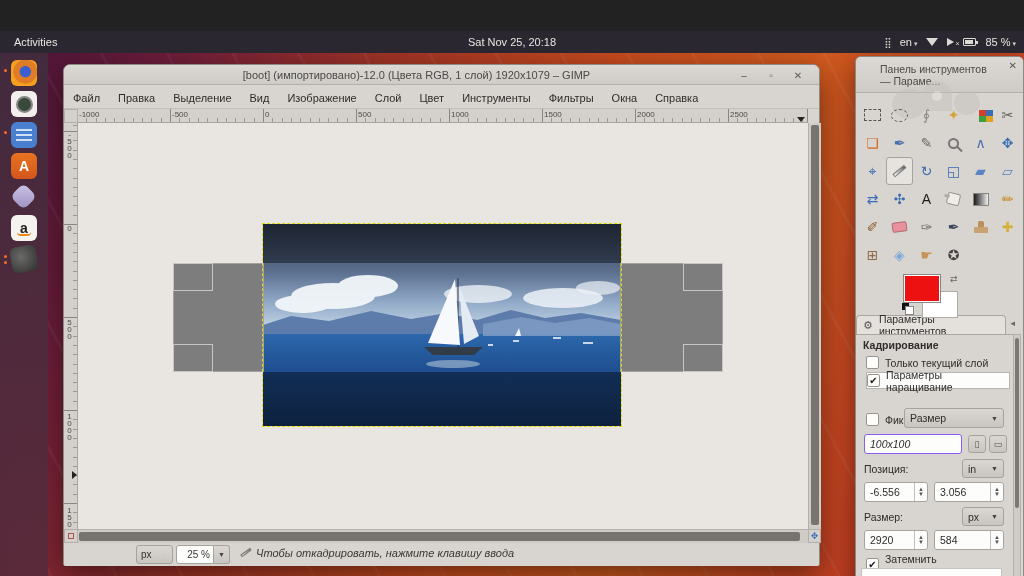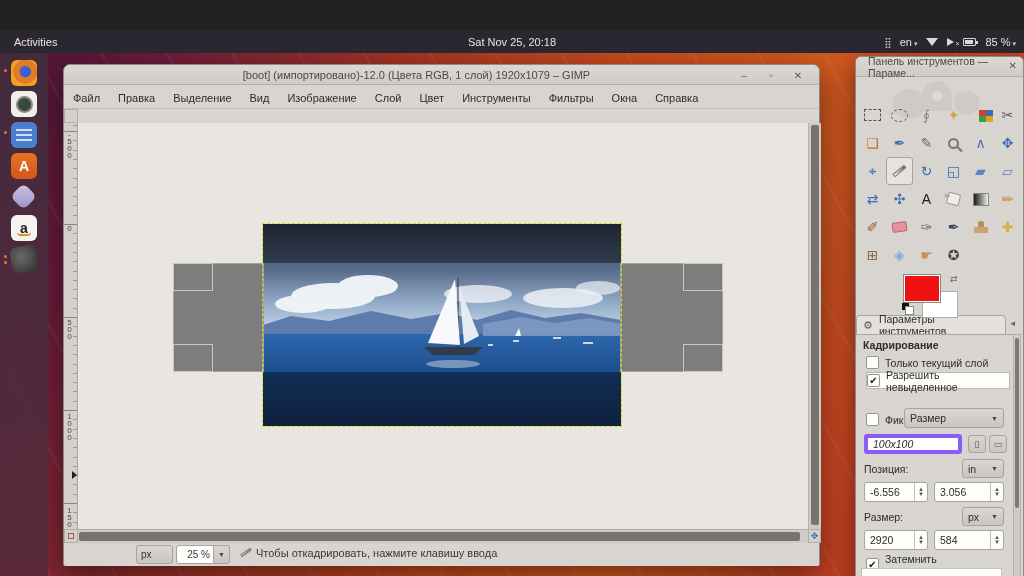--- a/index.html
+++ b/index.html
@@ -86,28 +86,28 @@
   
   #gimp-status{position:absolute;left:0;top:478px;right:0;height:23px;background:#d8d4cf;border-radius:0 0 2px 2px;
     display:flex;align-items:center;font-size:11px;color:#3a3937;}
   #unit-dd{position:absolute;left:72px;top:2px;width:37px;height:19px;background:linear-gradient(#dad6d1,#c9c5c0);
     border:1px solid #a6a29d;border-radius:3px;font-size:10px;color:#333;display:flex;align-items:center;justify-content:space-between;padding:0 4px;}
   #zoom-entry{position:absolute;left:112px;top:2px;width:38px;height:19px;background:#fdfdfc;border:1px solid #a6a29d;border-radius:3px 0 0 3px;
     font-size:10px;display:flex;align-items:center;justify-content:flex-end;padding-right:3px;}
   #zoom-dd{position:absolute;left:150px;top:2px;width:16px;height:19px;background:linear-gradient(#dad6d1,#c9c5c0);
     border:1px solid #a6a29d;border-left:none;border-radius:0 3px 3px 0;font-size:7px;color:#444;display:flex;align-items:center;justify-content:center;}
   #status-icon{position:absolute;left:176px;top:8px;}
-  #status-msg{position:absolute;left:192px;top:4px;white-space:nowrap;}
+  #status-msg{position:absolute;left:192px;top:4px;white-space:nowrap;font-style:italic;}
   .scalpel-sm{display:block;width:12px;height:3px;background:linear-gradient(90deg,#f0f0f0,#8a8a8a 70%,#555);transform:rotate(-35deg);border:0.5px solid #777;}
   
   #panel{position:absolute;left:855px;top:25px;width:169px;height:551px;background:#d8d4cf;border:1px solid #8d8984;
     border-radius:6px 6px 0 0;box-shadow:0 8px 26px rgba(0,0,0,.45);z-index:35;}
-  #panel-titlebar{position:absolute;left:0;top:0;right:0;height:20px;border-radius:5px 5px 0 0;
+  #panel-titlebar{position:absolute;left:0;top:0;right:0;height:36px;border-radius:5px 5px 0 0;
     background:linear-gradient(#dcd8d3,#cfcbc6);border-bottom:1px solid #b3afaa;font-size:10.5px;color:#4a4a48;
-    display:flex;align-items:center;padding:0 12px;}
+    display:flex;align-items:center;padding:0 24px;}
   #panel-close{position:absolute;right:6px;top:3px;font-size:10px;color:#5c5955;}
   #wilber{position:absolute;left:36px;top:24px;width:96px;height:40px;opacity:.45;}
   #wilber i{position:absolute;border-radius:50%;background:#c4c0ba;}
   #toolgrid{position:absolute;left:3px;top:44px;width:163px;display:grid;grid-template-columns:repeat(6,27px);grid-auto-rows:28px;}
   .tool{display:flex;align-items:center;justify-content:center;font-size:14px;line-height:1;}
   .tool.active{background:#e6e3de;border:1px solid #a6a29d;border-radius:3px;}
   .sh-dashed-rect{width:17px;height:12px;border:1px dashed #555;}
   .sh-dashed-ellipse{width:17px;height:13px;border:1px dashed #555;border-radius:50%;}
   .sh-color-blocks{width:7px;height:6px;background:#d04030;box-shadow:7px 0 0 #3b6db5,0 6px 0 #3aa040,7px 6px 0 #e0a020;margin:-4px -4px 0 0;}
   .sh-magnifier{position:relative;width:11px;height:11px;border:2px solid #767676;border-radius:50%;}
@@ -133,21 +133,21 @@
   #options{position:absolute;left:0;top:277px;width:158px;bottom:0;background:#d8d4cf;border-top:1px solid #aaa6a1;font-size:10.5px;color:#2e2d2b;}
   #opt-scroll{position:absolute;right:2px;top:277px;width:8px;bottom:0;background:#cfcbc6;border:1px solid #b3afaa;}
   #opt-scroll .hndl{position:absolute;left:1px;right:1px;top:3px;height:170px;background:#7b7772;border-radius:2px;}
   .opt-title{position:absolute;left:7px;top:4px;font-weight:bold;}
   .cb-row{position:absolute;left:10px;right:4px;height:17px;display:flex;align-items:center;gap:6px;}
   .cb-row.focused{background:#fdfdfc;border:1px solid #b9b5b0;}
   .cb{width:13px;height:13px;background:#fdfdfc;border:1px solid #98948f;border-radius:2px;flex:0 0 auto;
     display:flex;align-items:center;justify-content:center;font-size:10px;color:#1c1c1c;}
   .dd{background:linear-gradient(#dad6d1,#c9c5c0);border:1px solid #a6a29d;border-radius:3px;
     display:flex;align-items:center;justify-content:space-between;padding:0 5px;font-size:10.5px;color:#2e2d2b;}
-  .entry{background:#fdfdfc;border:4px solid #8b5cf6;border-radius:3px;display:flex;align-items:center;padding:0 5px;}
+  .entry{background:#fdfdfc;border:1px solid #8b5cf6;border-radius:3px;display:flex;align-items:center;padding:0 5px;}
   .spin{position:absolute;height:20px;background:#fdfdfc;border:1px solid #a6a29d;border-radius:3px;display:flex;}
   .spin .val{flex:1;display:flex;align-items:center;padding-left:5px;font-size:10.5px;}
   .spin .arrows{width:13px;border-left:1px solid #c2beb9;display:flex;flex-direction:column;align-items:center;justify-content:center;font-size:6px;color:#555;line-height:5px;}
   .mini-btn{position:absolute;width:18px;height:18px;background:linear-gradient(#dad6d1,#c9c5c0);border:1px solid #a6a29d;border-radius:3px;
     font-size:9px;color:#555;display:flex;align-items:center;justify-content:center;}
   #opt-partial{position:absolute;left:5px;right:12px;top:233px;height:9px;background:#fdfdfc;border:1px solid #c6c2bd;border-bottom:none;}
   .preset-btn{position:absolute;top:246px;width:26px;height:22px;font-size:13px;display:flex;align-items:center;justify-content:center;}
 </style>
 </head>
 <body>
@@ -223,20 +223,31 @@
         <span class="menu-item">Изображение</span>
         <span class="menu-item">Слой</span>
         <span class="menu-item">Цвет</span>
         <span class="menu-item">Инструменты</span>
         <span class="menu-item">Фильтры</span>
         <span class="menu-item">Окна</span>
         <span class="menu-item">Справка</span>
       </div>
 
     <div id="ruler-corner"></div>
+    <div id="h-ruler">
+      <span id="h-marker" class="abs" style="left:719px"></span>
+    <span class="h-lab" style="left: 1px;">-1000</span>
+        <span class="h-lab" style="left: 94px;">-500</span>
+        <span class="h-lab" style="left: 187px;">0</span>
+        <span class="h-lab" style="left: 280px;">500</span>
+        <span class="h-lab" style="left: 373px;">1000</span>
+        <span class="h-lab" style="left: 466px;">1500</span>
+        <span class="h-lab" style="left: 559px;">2000</span>
+        <span class="h-lab" style="left: 652px;">2500</span>
+      </div>
     <div id="v-ruler">
       <span id="v-marker" class="abs" style="top:348px"></span>
     <span class="v-lab" style="top: 7px;">-500</span>
         <span class="v-lab" style="top: 101px;">0</span>
         <span class="v-lab" style="top: 195px;">500</span>
         <span class="v-lab" style="top: 289px;">1000</span>
         <span class="v-lab" style="top: 383px;">1500</span>
       </div>
 
     <div id="canvas">
@@ -451,21 +462,21 @@
       <div class="opt-title">Кадрирование</div>
 
       <div class="cb-row" style="top:19px;">
         <span class="cb"></span>
         <span>Только текущий слой</span>
       </div>
       <div class="cb-row focused" style="top:37px;">
         <span class="cb">
             <i>✔</i>
           </span>
-        <span>Разрешить невыделенное</span>
+        <span>Параметры наращивание</span>
       </div>
 
       <div class="cb-row" style="top:76px;">
         <span class="cb"></span>
         <span>Фикс.:</span>
       </div>
       <div class="dd abs" style="left:48px;top:73px;width:100px;height:20px;">
         <span>Размер</span>
           <span style="font-size:7px;color:#444;">▼</span>
       </div>

